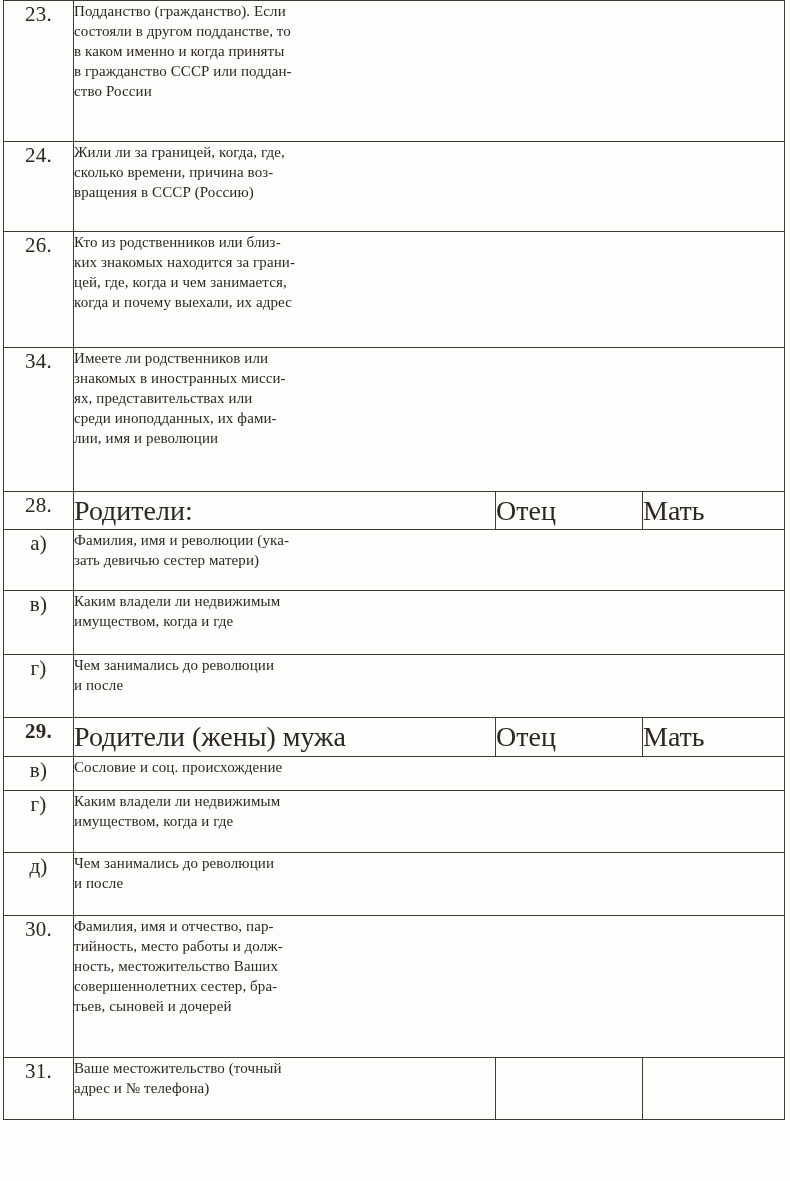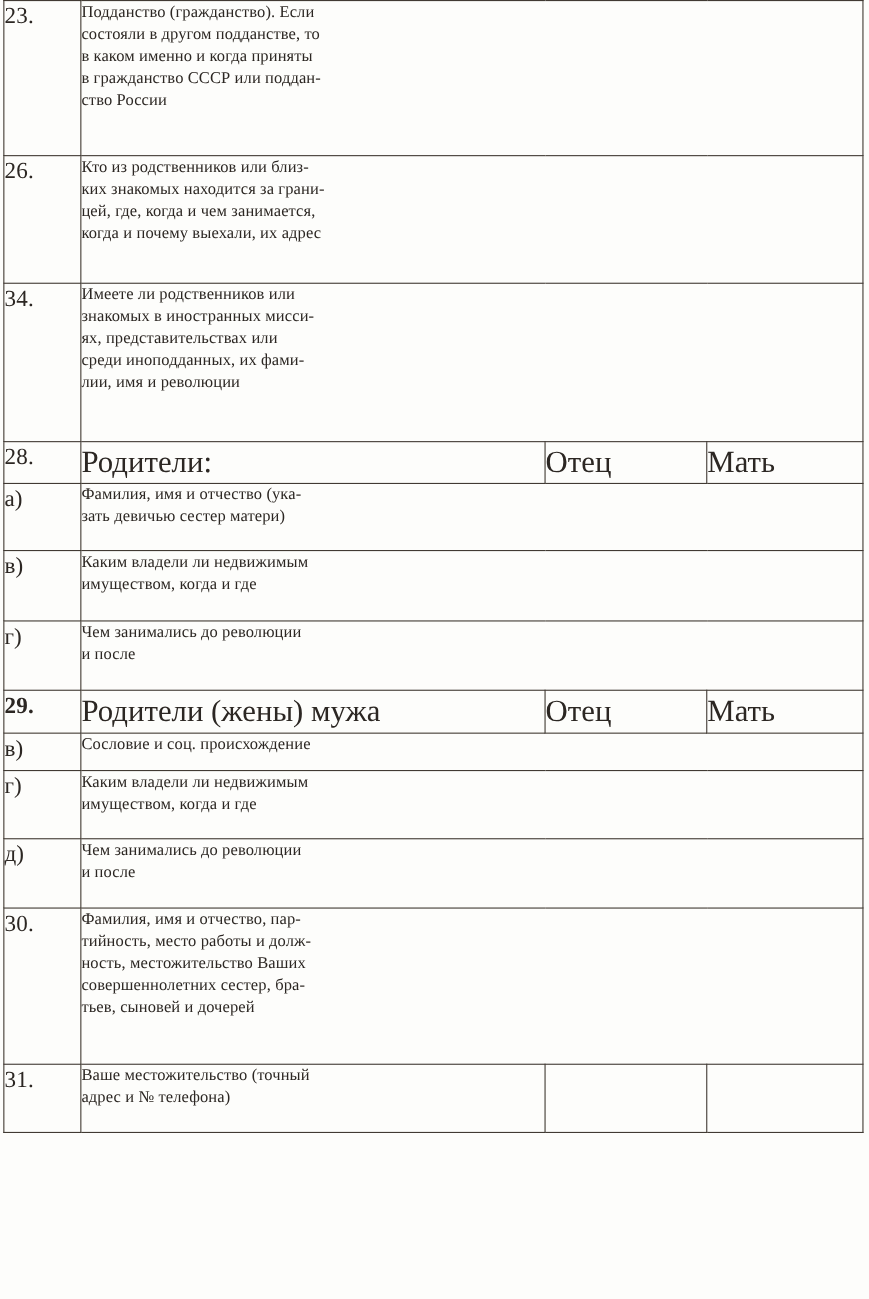--- a/index.html
+++ b/index.html
@@ -39,20 +39,21 @@
     background: #fdfdfb;
   }
 
   
   col.c-num   { width: 70px; }
   col.c-main  { width: 422px; }
   col.c-mid   { width: 147px; }
   col.c-right { width: 142px; }
 
   .num-cell {
+    text-align: center;
     font-size: 21px;
     line-height: 1.32;
     padding: 6px 2px 8px 2px;
     letter-spacing: 0.2px;
   }
 
   .txt-cell {
     font-size: 15px;
     line-height: 1.335;
     padding: 6px 8px 8px 11px;
@@ -92,20 +93,28 @@
         <td class="num-cell" style="height:140px;">23.</td>
         <td class="txt-cell" colspan="3">
           <span class="line">Подданство (гражданство). Если</span>
           <span class="line">состояли в другом подданстве, то</span>
           <span class="line">в каком именно и когда приняты</span>
           <span class="line">в гражданство СССР или поддан-</span>
           <span class="line">ство России</span>
         </td>
       </tr>
 
+      <tr>
+        <td class="num-cell" style="height:89px;">24.</td>
+        <td class="txt-cell" colspan="3">
+          <span class="line">Жили ли за границей, когда, где,</span>
+          <span class="line">сколько времени, причина воз-</span>
+          <span class="line">вращения в СССР (Россию)</span>
+        </td>
+      </tr>
 
 
       <tr>
         <td class="num-cell" style="height:115px;">26.</td>
         <td class="txt-cell" colspan="3">
           <span class="line">Кто из родственников или близ-</span>
           <span class="line">ких знакомых находится за грани-</span>
           <span class="line">цей, где, когда и чем занимается,</span>
           <span class="line">когда и почему выехали, их адрес</span>
         </td>
@@ -127,21 +136,21 @@
         <td class="hdr-cell">
           <span class="line">Родители:</span>
         </td>
         <td class="hdr-cell">Отец</td>
         <td class="hdr-cell">Мать</td>
       </tr>
 
       <tr>
         <td class="num-cell" style="height:60px;">а)</td>
         <td class="txt-cell" colspan="3">
-          <span class="line">Фамилия, имя и отчество (ука-</span>
+          <span class="line">Фамилия, имя и революции (ука-</span>
           <span class="line">зать девичью сестер матери)</span>
         </td>
       </tr>
 
       <tr>
         <td class="num-cell" style="height:63px;">в)</td>
         <td class="txt-cell" colspan="3">
           <span class="line">Каким владели ли недвижимым</span>
           <span class="line">имуществом, когда и где</span>
         </td>

